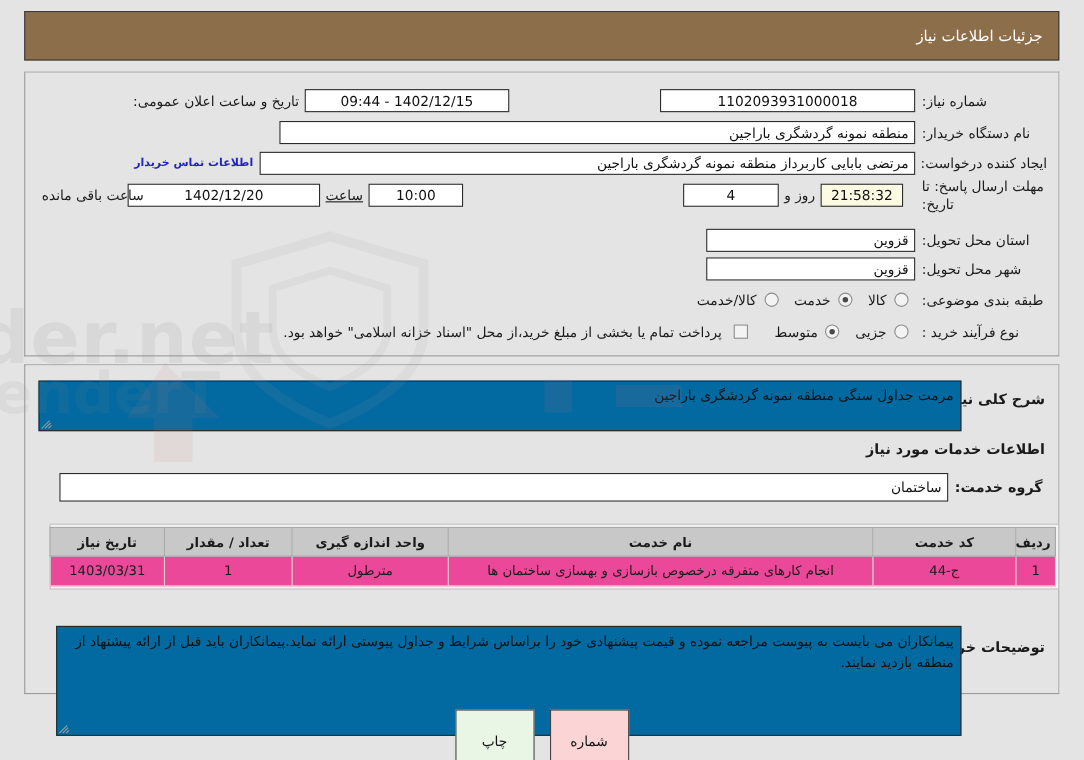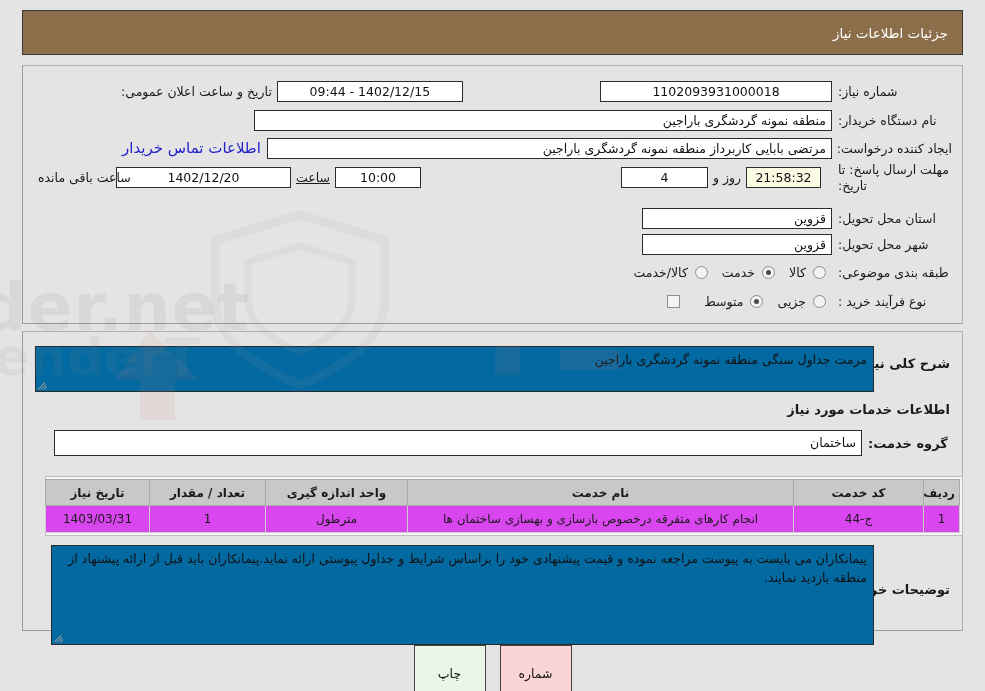--- a/index.html
+++ b/index.html
@@ -76,24 +76,25 @@
     overflow: hidden;
     text-overflow: ellipsis;
     white-space: nowrap;
   }
   .fbox.center { text-align: center; }
   .fbox.right  { text-align: right; }
   .fbox.yellow { background: #fbfbe4; }
 
   .ftxt { font-size: 12.5px; color: #1a1a1a; padding: 0 5px; }
   .flink {
-    font-size: 15px;
+    font-size: 10px;
     color: #2222cc;
     cursor: pointer;
     padding: 0 6px;
+    font-weight: bold;
   }
 
   
   .radio-group { display: flex; align-items: center; gap: 4px; }
   .radio {
     display: inline-block;
     width: 13px; height: 13px;
     border-radius: 50%;
     border: 1px solid #8d8d8d;
     background: #f3f3f3;
@@ -173,21 +174,21 @@
     background: #c8c8c8;
     border: 1px solid #a9a9a9;
     font-size: 12px;
     font-weight: bold;
     color: #1a1a1a;
     height: 26px;
     padding: 2px 4px;
     text-align: center;
   }
   table.grid td {
-    background: #d946ef;
+    background: #ec4899;
     border: 1px solid #cfcfcf;
     font-size: 12px;
     color: #1a1a1a;
     height: 27px;
     padding: 2px 6px;
     text-align: center;
   }
   td.cell-name { text-align: right; }
 
   
@@ -289,20 +290,21 @@
 
     <div class="frow" style="right:10px; top:224px;">
       <span class="flabel" style="width:120px;">نوع فرآیند خرید :</span>
       <span class="radio-group" style="margin-right:6px;">
         <span class="radio"></span>
         <span class="radio-label">جزیی</span>
         <span class="radio on"></span>
         <span class="radio-label">متوسط</span>
       </span>
       <span class="chk" style="margin:0 14px 0 6px;"></span>
+      <span class="ftxt">پرداخت تمام یا بخشی از مبلغ خرید،از محل "اسناد خزانه اسلامی" خواهد بود.</span>
     </div>
   </div>
 
   <div class="panel" id="panel-bottom">
 
     <div class="section-title" style="right:12px; top:24px;">شرح کلی نیاز:</div>
 
     <div class="ta-wrap" style="right:88px; top:14px; left:12px;">
       <div class="ta" style="height:46px;">مرمت جداول سنگی منطقه نمونه گردشگری باراجین</div>
       <span class="resize-grip">
@@ -315,21 +317,21 @@
     <div class="section-title" style="right:12px; top:70px;">اطلاعات خدمات مورد نیاز</div>
 
     <div class="frow" style="right:12px; top:100px; left:31px;">
       <span class="flabel bold" style="width:88px; flex:none; font-size:13px;">گروه خدمت:</span>
       <span class="fbox right" style="flex:1; height:26px; line-height:24px;">ساختمان</span>
     </div>
 
     <div class="section-title" style="right:12px; top:250px;">توضیحات خریدار:</div>
 
     <div class="ta-wrap" style="right:88px; top:213px; left:28px;">
-      <div class="ta" style="height:100px;">پیمانکاران می بایست به پیوست مراجعه نموده و قیمت پیشنهادی خود را براساس شرایط و جداول پیوستی ارائه نماید.پیمانکاران باید قبل از ارائه پیشنهاد از منطقه بازدید نمایند.</div>
+      <div class="ta" style="height:100px;margin-top:24px;">پیمانکاران می بایست به پیوست مراجعه نموده و قیمت پیشنهادی خود را براساس شرایط و جداول پیوستی ارائه نماید.پیمانکاران باید قبل از ارائه پیشنهاد از منطقه بازدید نمایند.</div>
       <span class="resize-grip">
           <i></i>
           <i></i>
           <i></i>
         </span>
     </div>
   </div>
 
   <div class="tbl-frame">
     <table class="grid">

